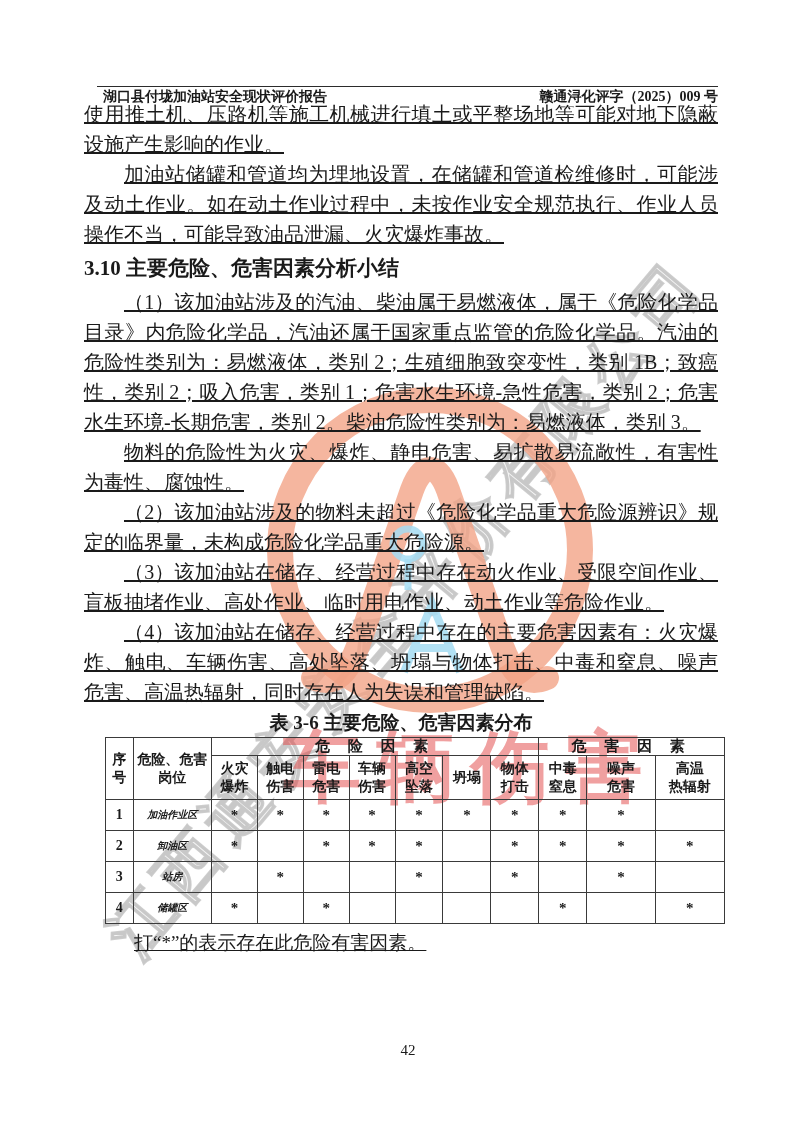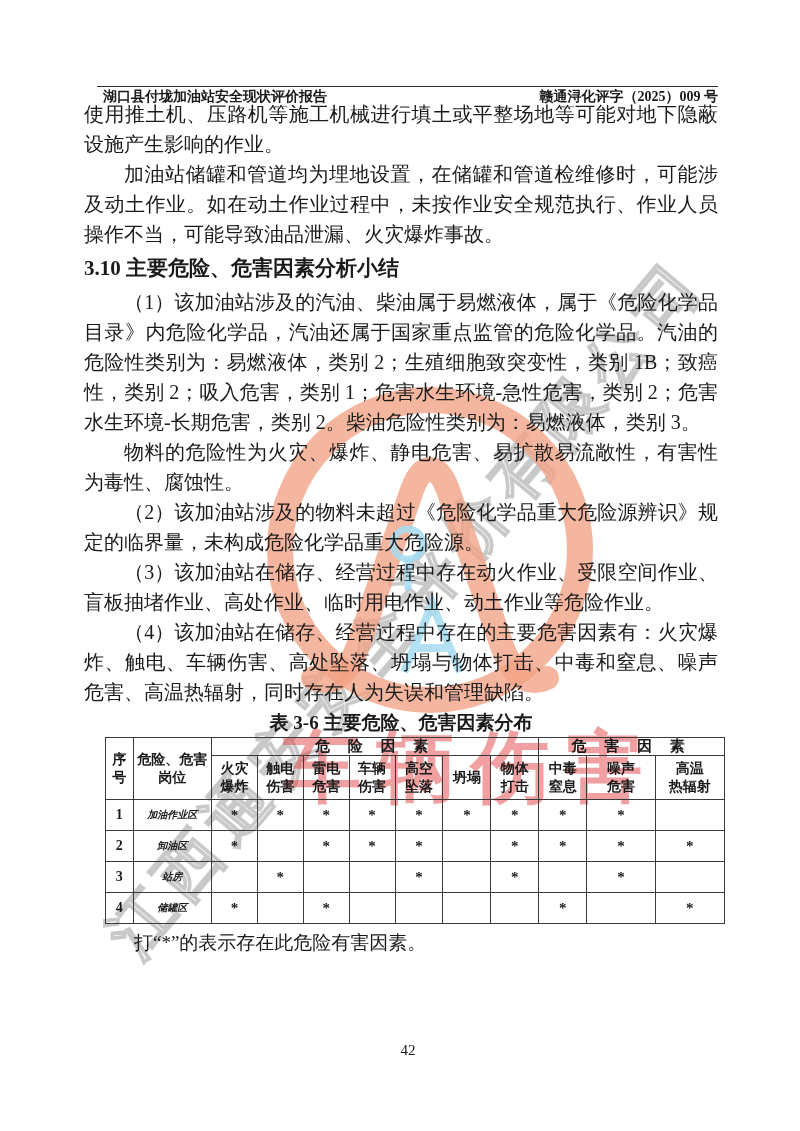--- a/index.html
+++ b/index.html
@@ -48,21 +48,21 @@
   .hdr-rule {
     position: absolute; top: 86px; left: 97px; width: 621px;
     border-top: 1.6px solid #2b2b2b;
   }
 
   .body-block {
     position: absolute; top: 99px; left: 84px; width: 634px;
     font-size: 20px; line-height: 30px;
     text-align: justify;
   }
-  .body-block p { text-indent: 2em; }
+  .body-block p { text-indent: 2em; text-decoration: underline; }
   .body-block p.no-indent { text-indent: 0; }
   .sec-heading {
     font-size: 21px; font-weight: bold;
     line-height: 30px; margin: 4px 0 4px 0;
     text-indent: 0;
   }
 
   .tbl-caption {
     margin-top: 2px;
     text-align: center;

